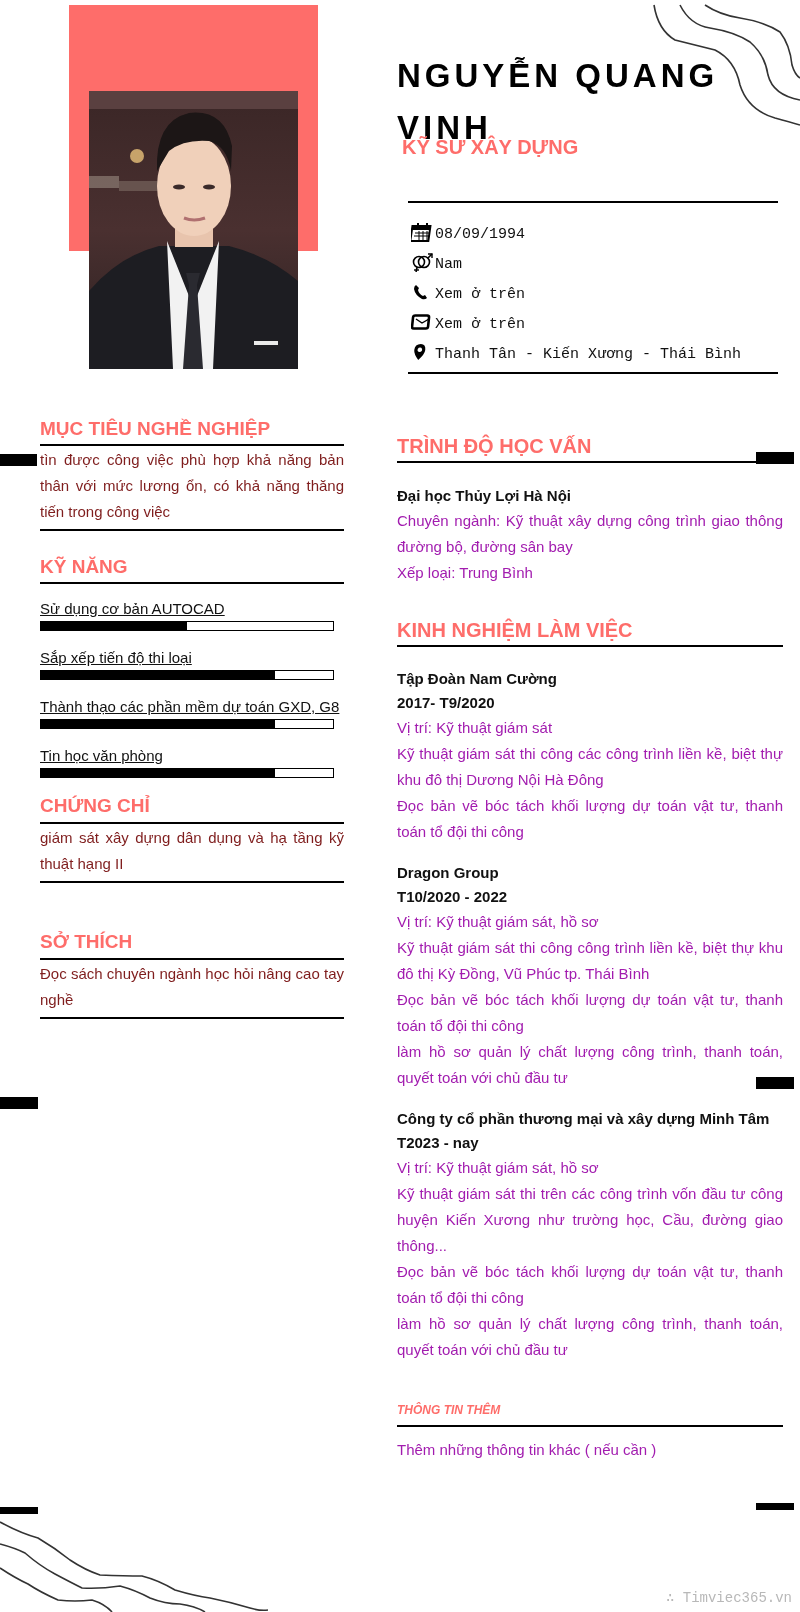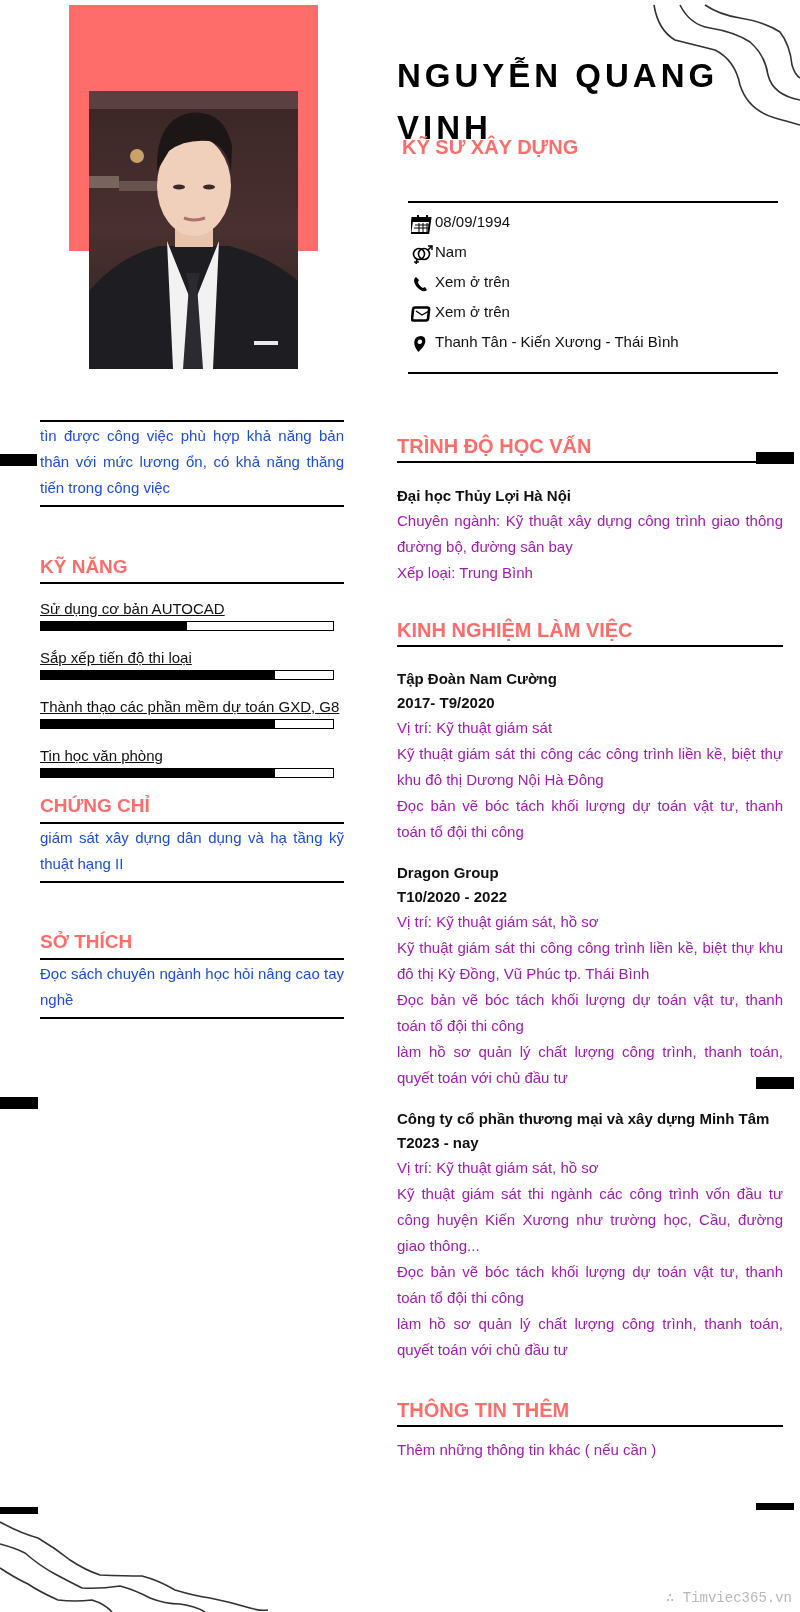--- a/index.html
+++ b/index.html
@@ -11,30 +11,30 @@
   .salmon-rect { left: 69px; top: 5px; width: 249px; height: 246px; background: #fe6d6a; }
   .photo { left: 89px; top: 91px; width: 209px; height: 278px; overflow: hidden; background: #2b1c1c; }
   .edge-bar { background: #000; }
   .waves { pointer-events: none; }
 
   
   .name { left: 397px; top: 50px; width: 330px; font-size: 33px; font-weight: 700; letter-spacing: 4px; line-height: 52px; color: #000; }
   .title { left: 402px; top: 136px; font-size: 20px; font-weight: 700; color: #fe6d6a; }
   .info-line { background: #000; height: 2px; left: 408px; width: 370px; }
   .contact-list { left: 411px; top: 213px; width: 370px; }
-  .contact-item { display: flex; align-items: flex-start; height: 30px; font-size: 15px; color: #111; }
+  .contact-item { display: flex; align-items: flex-end; height: 30px; font-size: 15px; color: #111; font-family: Liberation Mono, monospace; }
   .contact-item .ic { width: 24px; height: 22px; display: inline-flex; align-items: center; justify-content: flex-start; }
   .contact-item svg { display: block; }
 
   
   .sec-title { font-size: 19px; font-weight: 700; color: #fe6d6a; }
   .rule { background: #000; height: 2px; }
 
   .left-col { left: 40px; width: 304px; }
-  .text { font-size: 15px; line-height: 26px; color: #1d4ed8; text-align: justify; }
+  .text { font-size: 15px; line-height: 26px; color: #7f1d1d; text-align: justify; }
   .right-col { left: 397px; width: 386px; }
 
   .skill { margin-bottom: 0; }
   .skill-label { font-size: 15px; line-height: 18px; color: #111; text-decoration: underline; }
   .skill-bar { width: 294px; height: 10px; border: 1.5px solid #000; margin-top: 3px; background: #fff; }
   .skill-fill { height: 100%; background: #000; }
 
   .job-company, .job-date { font-size: 15px; font-weight: 700; line-height: 24px; color: #111; }
   .job-line { font-size: 15px; line-height: 26px; color: #a21caf; text-align: justify; }
 
@@ -151,20 +151,21 @@
           <path d="M10 1 Q4 1 4 7 Q4 11 9 17 Q15 11 15 7 Q15 1 10 1 Z M9.5 4.5 A2.3 2.3 0 1 0 9.6 4.5 Z" fill="#000" fill-rule="evenodd" transform="skewX(-6)"></path>
         </svg>
     </span>
     <span>Thanh Tân - Kiến Xương - Thái Bình</span>
   </div>
 </div>
 
 <div class="abs info-line" style="top:372px;"></div>
 
 <div class="abs left-col" style="top:417px;">
+  <h2 class="sec-title" style="line-height:24px;">MỤC TIÊU NGHỀ NGHIỆP</h2>
   <div class="rule" style="margin-top:3px;"></div>
   <p class="text" style="margin-top:1px;">tìn được công việc phù hợp khả năng bản thân với mức lương ổn, có khả năng thăng tiến trong công việc</p>
   <div class="rule" style="margin-top:4px;"></div>
 </div>
 
 <div class="abs left-col" style="top:555px;">
   <h2 class="sec-title" style="line-height:24px;">KỸ NĂNG</h2>
   <div class="rule" style="margin-top:3px;"></div>
   <div style="margin-top:16px;">
     <div class="skill" style="height:49px;">
@@ -236,25 +237,25 @@
     <p class="job-line">Vị trí: Kỹ thuật giám sát, hồ sơ</p>
     <p class="job-line">Kỹ thuật giám sát thi công công trình liền kề, biệt thự khu đô thị Kỳ Đồng, Vũ Phúc tp. Thái Bình</p>
     <p class="job-line">Đọc bản vẽ bóc tách khối lượng dự toán vật tư, thanh toán tổ đội thi công</p>
     <p class="job-line">làm hồ sơ quản lý chất lượng công trình, thanh toán, quyết toán với chủ đầu tư</p>
   </div>
 
   <div style="margin-top:16px;">
     <div class="job-company">Công ty cổ phần thương mại và xây dựng Minh Tâm</div>
     <div class="job-date">T2023 - nay</div>
     <p class="job-line">Vị trí: Kỹ thuật giám sát, hồ sơ</p>
-    <p class="job-line">Kỹ thuật giám sát thi ngành các công trình vốn đầu tư công huyện Kiến Xương như trường học, Cầu, đường giao thông...</p>
+    <p class="job-line">Kỹ thuật giám sát thi trên các công trình vốn đầu tư công huyện Kiến Xương như trường học, Cầu, đường giao thông...</p>
     <p class="job-line">Đọc bản vẽ bóc tách khối lượng dự toán vật tư, thanh toán tổ đội thi công</p>
     <p class="job-line">làm hồ sơ quản lý chất lượng công trình, thanh toán, quyết toán với chủ đầu tư</p>
   </div>
 </div>
 
 <div class="abs right-col" style="top:1398px;">
-  <h2 class="sec-title" style="font-size:20px;line-height:24px;">THÔNG TIN THÊM</h2>
+  <h2 class="sec-title" style="font-size:12px;line-height:24px;font-style:italic;">THÔNG TIN THÊM</h2>
   <div class="rule" style="margin-top:3px;"></div>
   <p class="job-line" style="margin-top:10px;">Thêm những thông tin khác ( nếu cần )</p>
 </div>
 
 <div class="abs watermark">∴ Timviec365.vn</div>
 
 </body></html>

